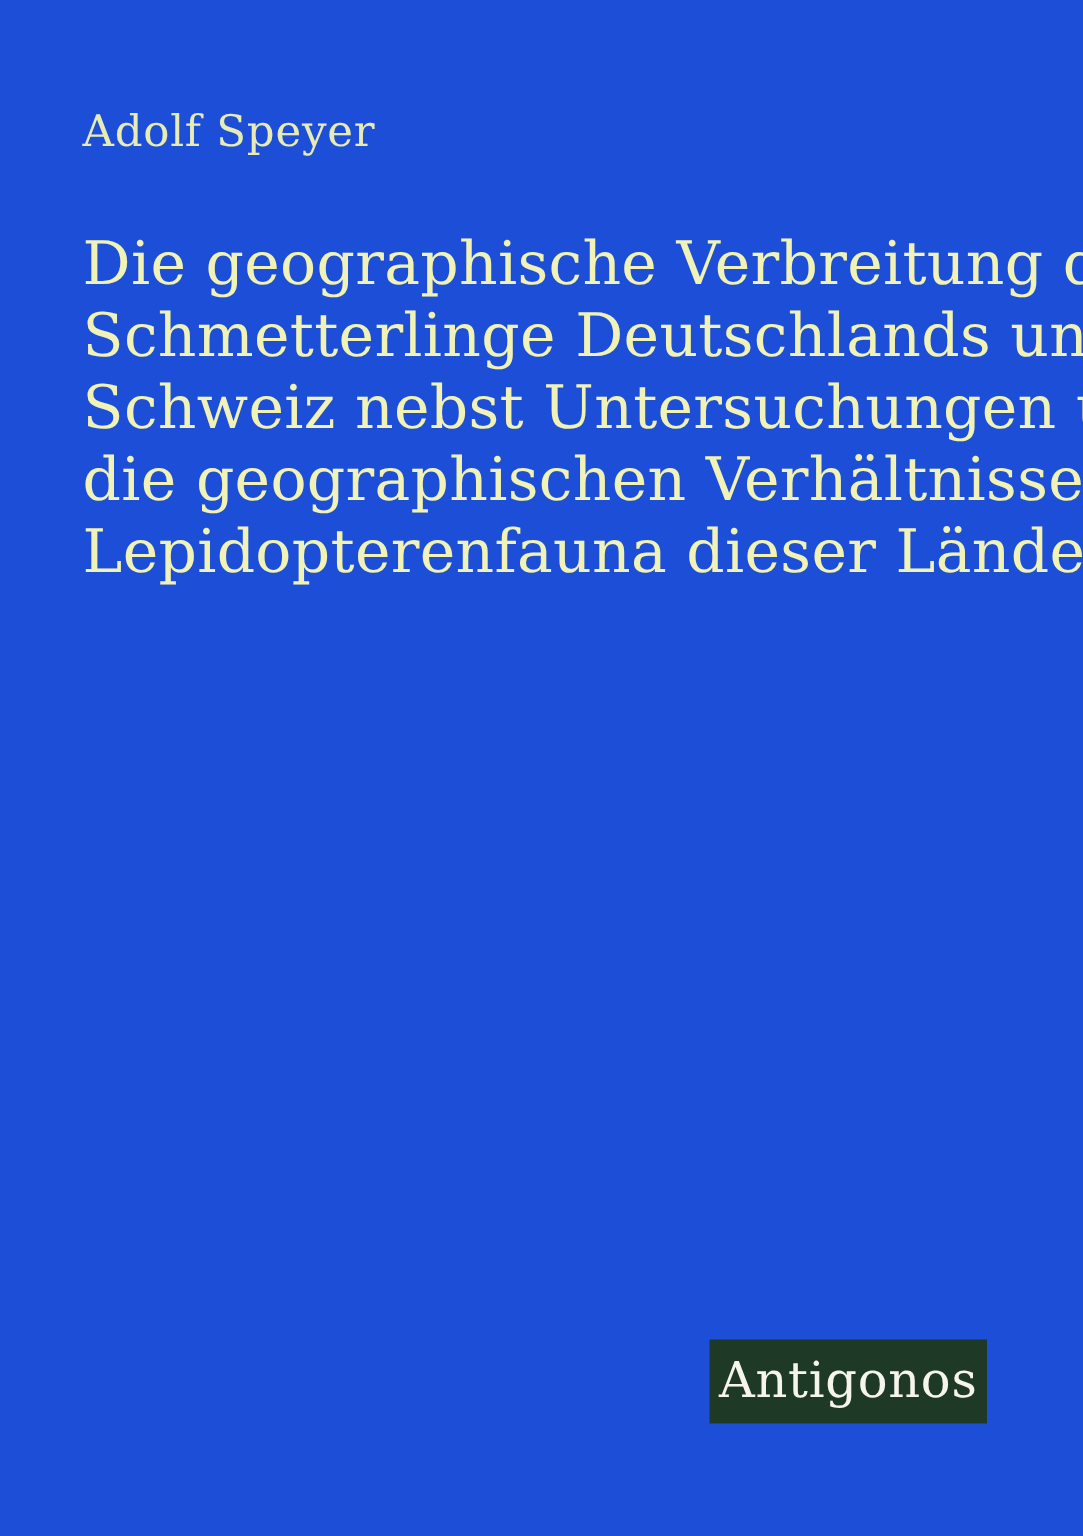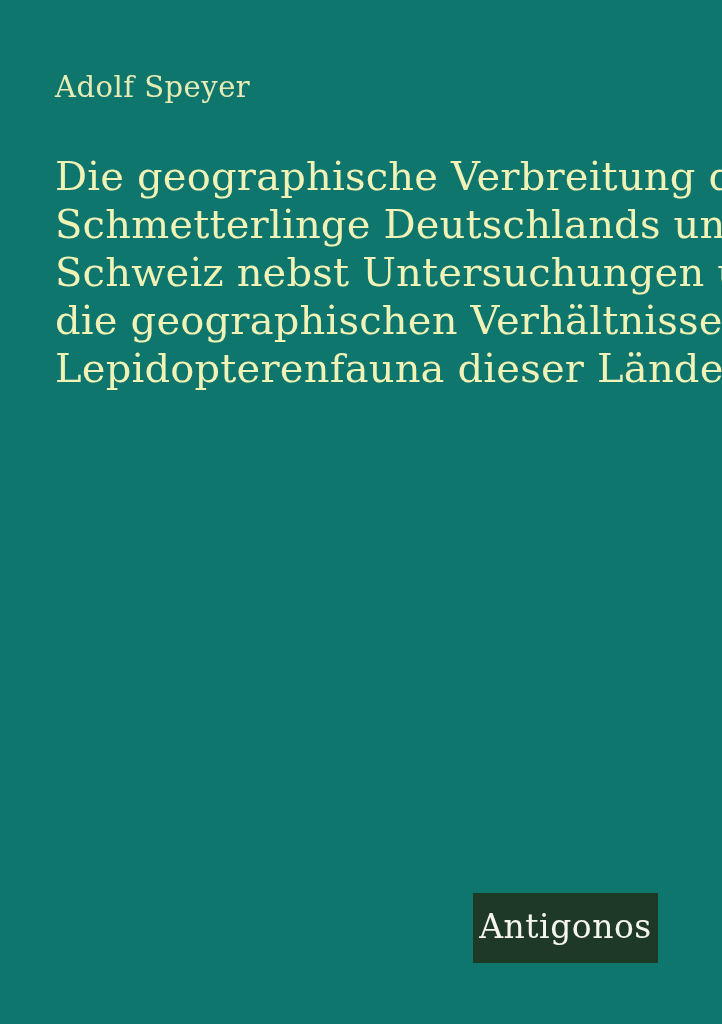--- a/index.html
+++ b/index.html
@@ -4,21 +4,21 @@
 <style>
   html, body {
     margin: 0;
     padding: 0;
     background: #222;
   }
   .cover {
     position: relative;
     width: 722px;
     height: 1024px;
-    background: #0f766e;
+    background: #1d4ed8;
     overflow: hidden;
     font-family: "DejaVu Serif", "Liberation Serif", serif;
   }
   .author {
     position: absolute;
     left: 55px;
     top: 70px;
     font-size: 29px;
     line-height: 1.2;
     color: #e7ebb4;
@@ -35,21 +35,21 @@
     letter-spacing: 0.2px;
   }
   .title .title-line {
     white-space: nowrap;
   }
   .publisher-box {
     position: absolute;
     left: 473px;
     top: 893px;
     width: 185px;
-    height: 70px;
+    height: 56px;
     background: #1e3a26;
     display: flex;
     align-items: center;
     justify-content: center;
   }
   .publisher-box .publisher-name {
     color: #f6f5ec;
     font-size: 33px;
     letter-spacing: 0.5px;
     padding-bottom: 3px;

